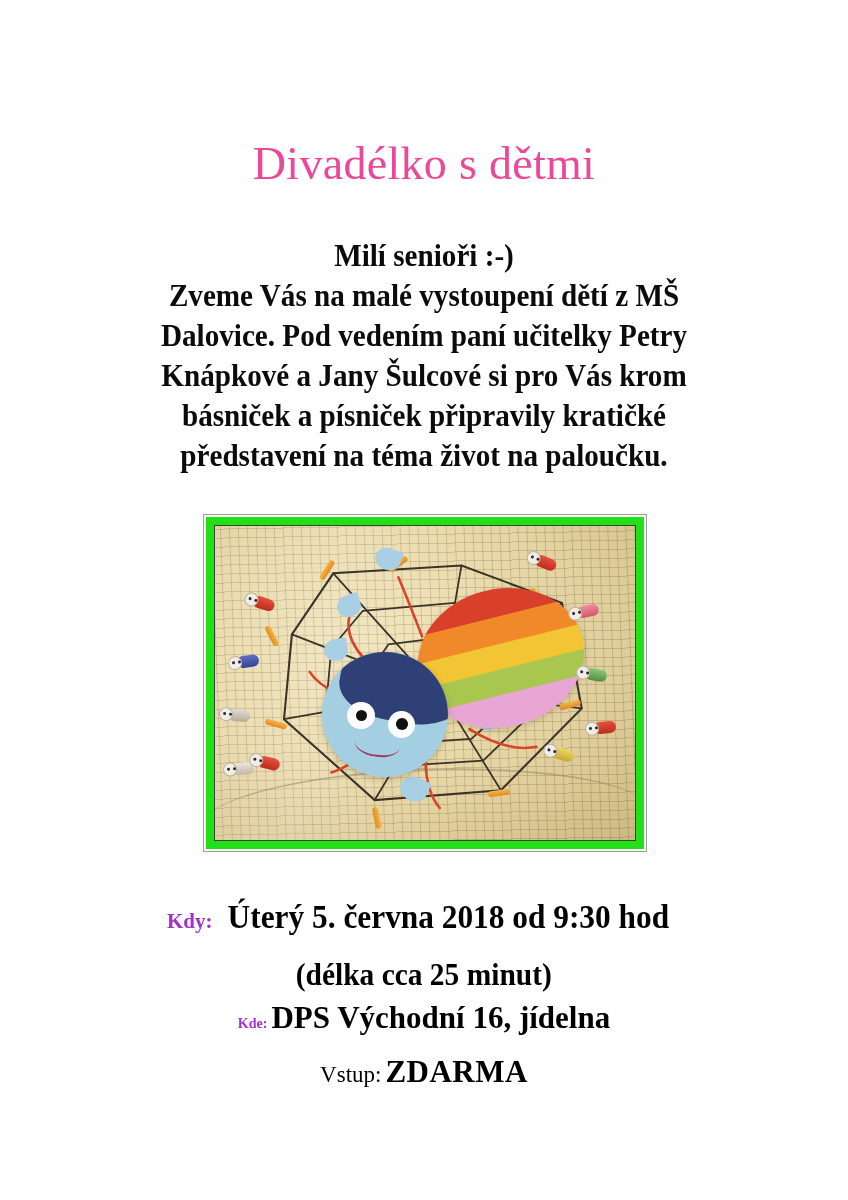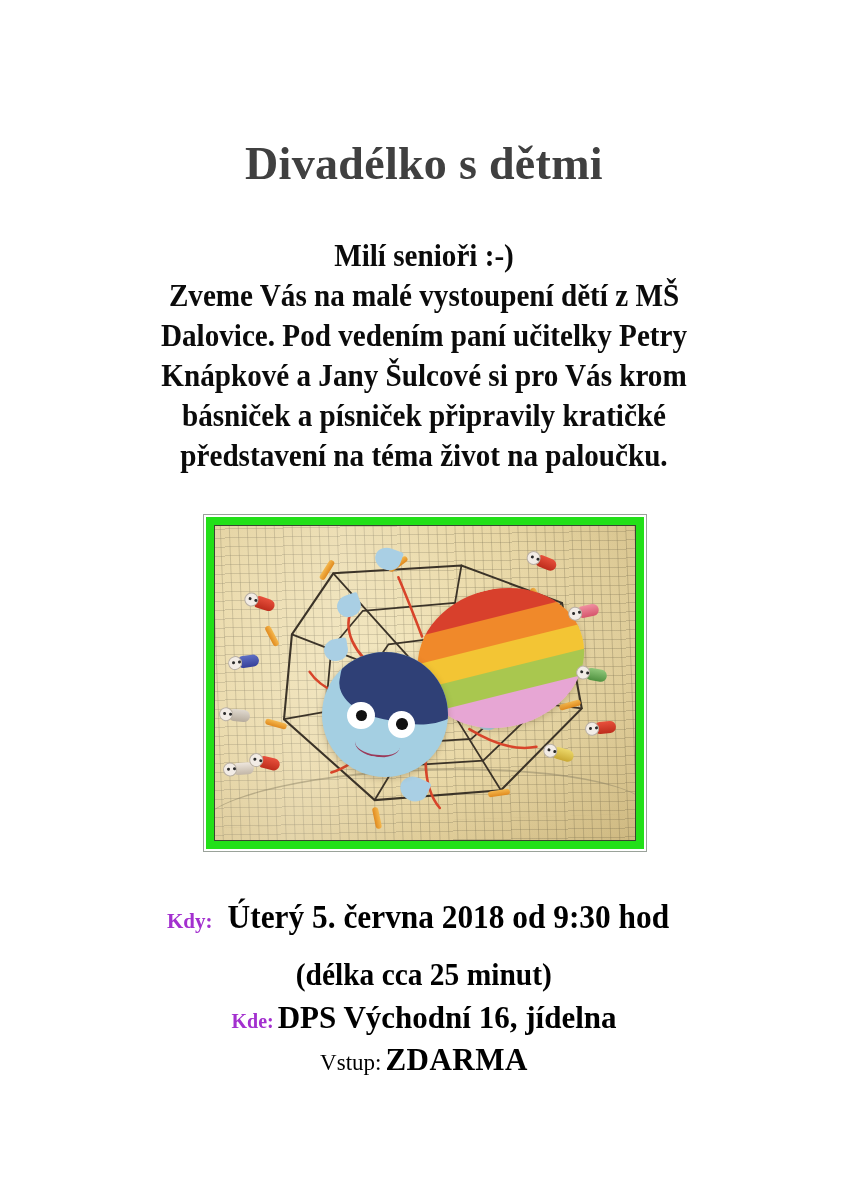--- a/index.html
+++ b/index.html
@@ -24,23 +24,23 @@
   }
 
   
   .title {
     position: absolute;
     top: 140px;
     left: 0;
     width: 848px;
     text-align: center;
     font-size: 46px;
-    font-weight: bold;
+    font-weight: normal;
     line-height: 1.05;
-    color: #404040;
+    color: #ec4899;
     letter-spacing: 0.3px;
   }
 
   
   .body-text {
     position: absolute;
     top: 236px;
     left: 60px;
     width: 728px;
     text-align: center;
@@ -252,21 +252,21 @@
   .info-line {
     display: block;
     line-height: 1.18;
     white-space: nowrap;
   }
   .lbl {
     color: #a330cf;
     font-weight: bold;
   }
   .lbl-kdy { font-size: 21px; margin-top: 28px; }
-  .lbl-kde { font-size: 20px; }
+  .lbl-kde { font-size: 14px; }
   .lbl-vstup { color: #000000; font-weight: normal; font-size: 23px; }
 
   .val-when {
     font-size: 33px;
     font-weight: bold;
     transform: scaleX(0.95);
     display: inline-block;
   }
   .val-dur {
     font-size: 31px;
@@ -280,21 +280,21 @@
     margin-top: 28px;
   }
   .val-price {
     font-size: 31px;
     font-weight: bold;
     letter-spacing: 0.5px;
   }
   .line-when { margin-top: 0; }
   .line-dur { margin-top: 20px; }
   .line-where { margin-top: 6px; }
-  .line-price { margin-top: 6px; }
+  .line-price { margin-top: 18px; }
 </style>
 </head>
 <body>
 
 <div class="poster">
 
   <div class="title">Divadélko s dětmi</div>
 
   <div class="body-text">
     <span class="ln">Milí senioři :-)</span>

